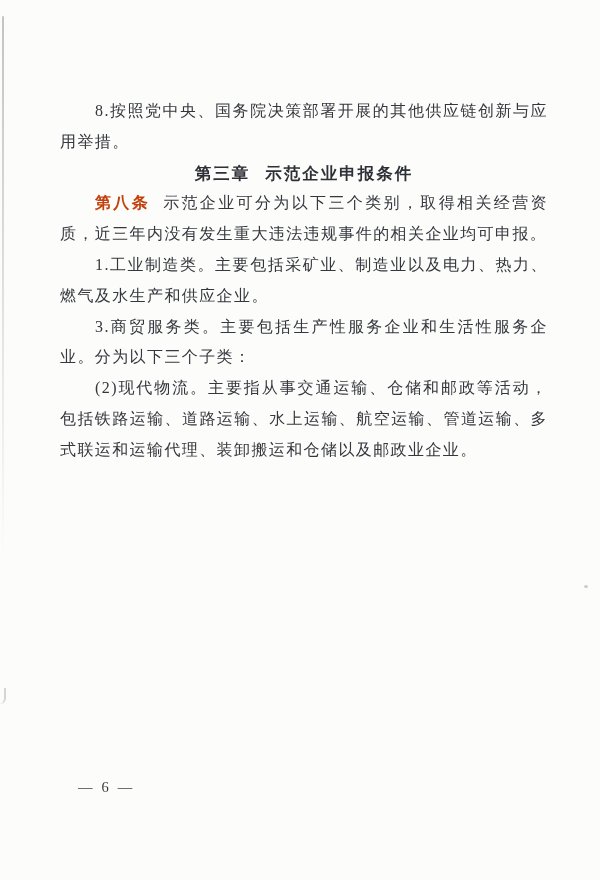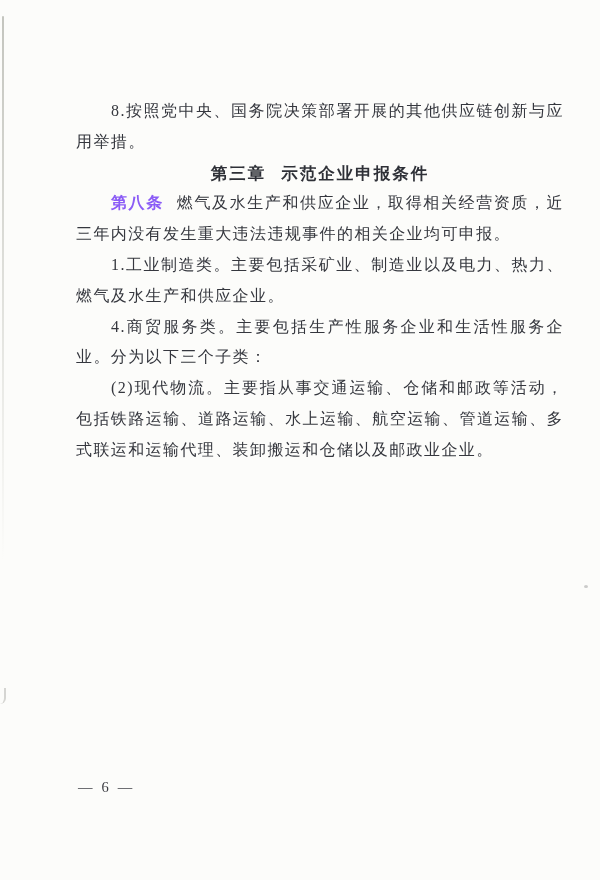--- a/index.html
+++ b/index.html
@@ -45,21 +45,21 @@
     position: absolute;
     left: 584px;
     top: 585px;
     width: 4px;
     height: 3px;
     background: rgba(145,145,145,0.45);
     border-radius: 50%;
   }
   .content {
     position: absolute;
-    left: 76px;
+    left: 60px;
     top: 96px;
     width: 488px;
     color: #35373e;
     font-size: 16px;
     line-height: 30.8px;
     letter-spacing: 1.4px;
     text-align: justify;
     text-align-last: left;
   }
   .content p {
@@ -75,21 +75,21 @@
     font-family: "Liberation Sans", "DejaVu Sans", sans-serif;
     font-size: 16.5px;
     letter-spacing: 2px;
   }
   .chapter-title {
     margin-left: 15px;
   }
   .lead {
     font-weight: bold;
     font-family: "Liberation Sans", "DejaVu Sans", sans-serif;
-    color: #8b5cf6;
+    color: #c2410c;
     margin-right: 13px;
   }
   .footer {
     position: absolute;
     left: 78px;
     top: 779px;
     font-size: 14.5px;
     color: #3b3c42;
     letter-spacing: 0;
   }
@@ -110,31 +110,31 @@
 
     <p>
       <span>8.按照党中央、国务院决策部署开展的其他供应链创新与应用举措。</span>
     </p>
 
     <p class="chapter-heading">
       <span class="chapter-number">第三章</span><span class="chapter-title">示范企业申报条件</span>
     </p>
 
     <p>
-      <b class="lead">第八条</b><span>燃气及水生产和供应企业，取得相关经营资质，近三年内没有发生重大违法违规事件的相关企业均可申报。</span>
+      <b class="lead">第八条</b><span>示范企业可分为以下三个类别，取得相关经营资质，近三年内没有发生重大违法违规事件的相关企业均可申报。</span>
     </p>
 
 
 
     <p>
       <span>1.工业制造类。主要包括采矿业、制造业以及电力、热力、燃气及水生产和供应企业。</span>
     </p>
 
     <p>
-      <span>4.商贸服务类。主要包括生产性服务企业和生活性服务企业。分为以下三个子类：</span>
+      <span>3.商贸服务类。主要包括生产性服务企业和生活性服务企业。分为以下三个子类：</span>
     </p>
 
 
     <p>
       <span>(2)现代物流。主要指从事交通运输、仓储和邮政等活动，包括铁路运输、道路运输、水上运输、航空运输、管道运输、多式联运和运输代理、装卸搬运和仓储以及邮政业企业。</span>
     </p>
 
 
   </div>
 

